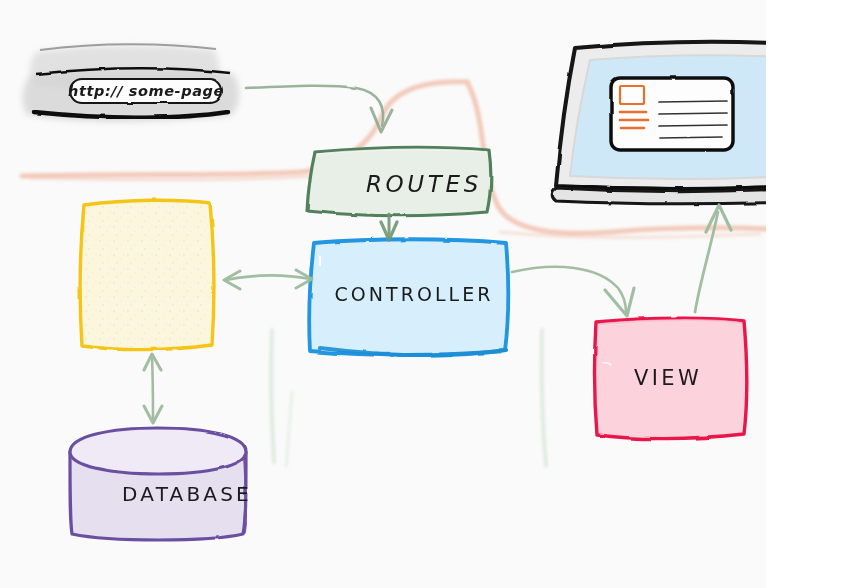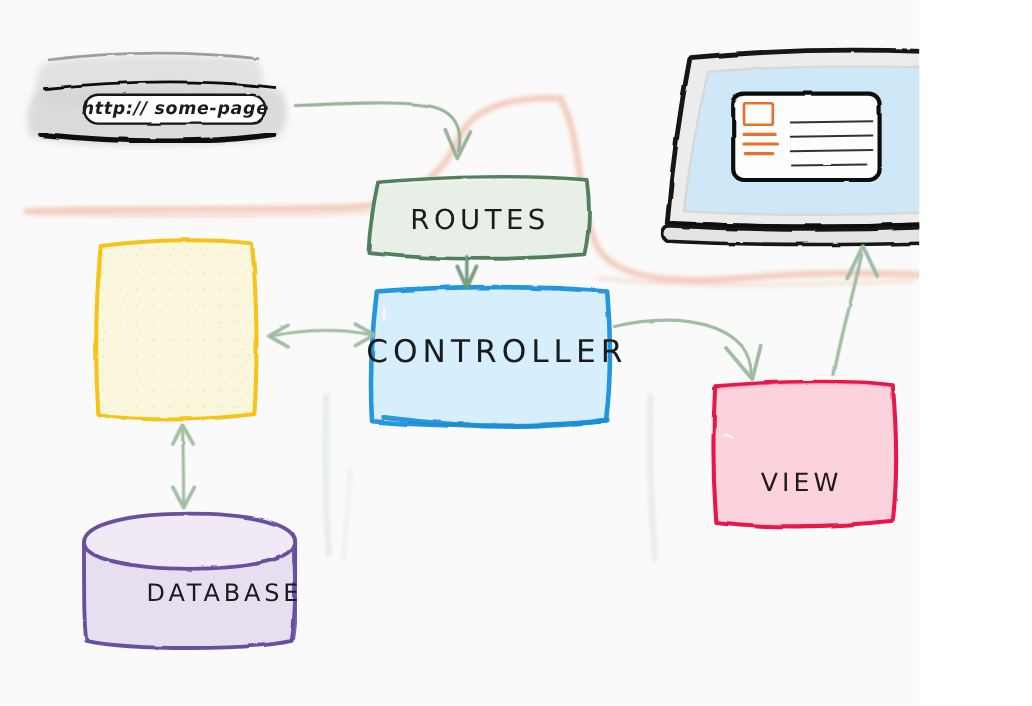--- a/index.html
+++ b/index.html
@@ -30,23 +30,23 @@
     font-family: "DejaVu Sans", sans-serif;
     color: #1b1b1b;
     letter-spacing: 0.16em;
     white-space: nowrap;
     text-align: center;
     pointer-events: none;
     transform: translate(-50%, -50%);
     font-weight: 500;
   }
   .lbl-routes     { font-size: 23px; }
-  .lbl-controller { font-size: 26px; }
+  .lbl-controller { font-size: 19px; }
   .lbl-model      { font-size: 21px; }
-  .lbl-view       { font-size: 21px; margin-top: 24px; }
+  .lbl-view       { font-size: 21px; }
   .lbl-database   { font-size: 20px; }
   .lbl-url {
     font-size: 14.5px;
     letter-spacing: 0.04em;
     font-style: italic;
     font-weight: 600;
   }
 </style>
 </head>
 <body>
@@ -214,21 +214,21 @@
 
       <g stroke="#9dbb9e" stroke-width="2.8" opacity="0.95">
         <path d="M695,312 C 700,282 710,250 718,212"></path>
         <path d="M706,232 L719,205 L731,230" stroke-width="3.2"></path>
       </g>
     </g>
   </svg>
 
   <div class="node-label lbl-url" style="left:146px; top:91px;" title="Enter a URL">http:// some-page</div>
 
-  <div class="node-label lbl-routes" style="left:400px; top:184px;">ROUTES</div>
+  <div class="node-label lbl-routes" style="left:424px; top:184px;font-style:italic;">ROUTES</div>
 
   <div class="node-label lbl-controller" style="left:414px; top:294px;">CONTROLLER</div>
 
 
   <div class="node-label lbl-view" style="left:668px; top:378px;">VIEW</div>
 
   <div class="node-label lbl-database" style="left:155px; top:494px;margin-left:32px;">DATABASE</div>
 
 </div>
 

